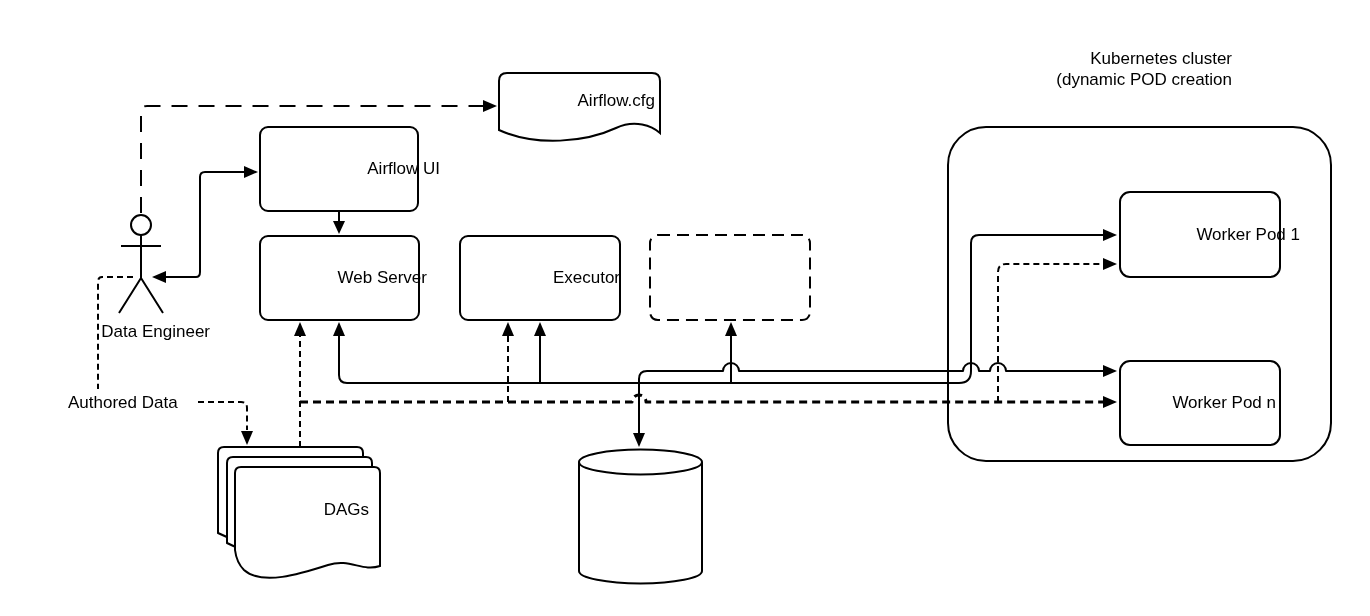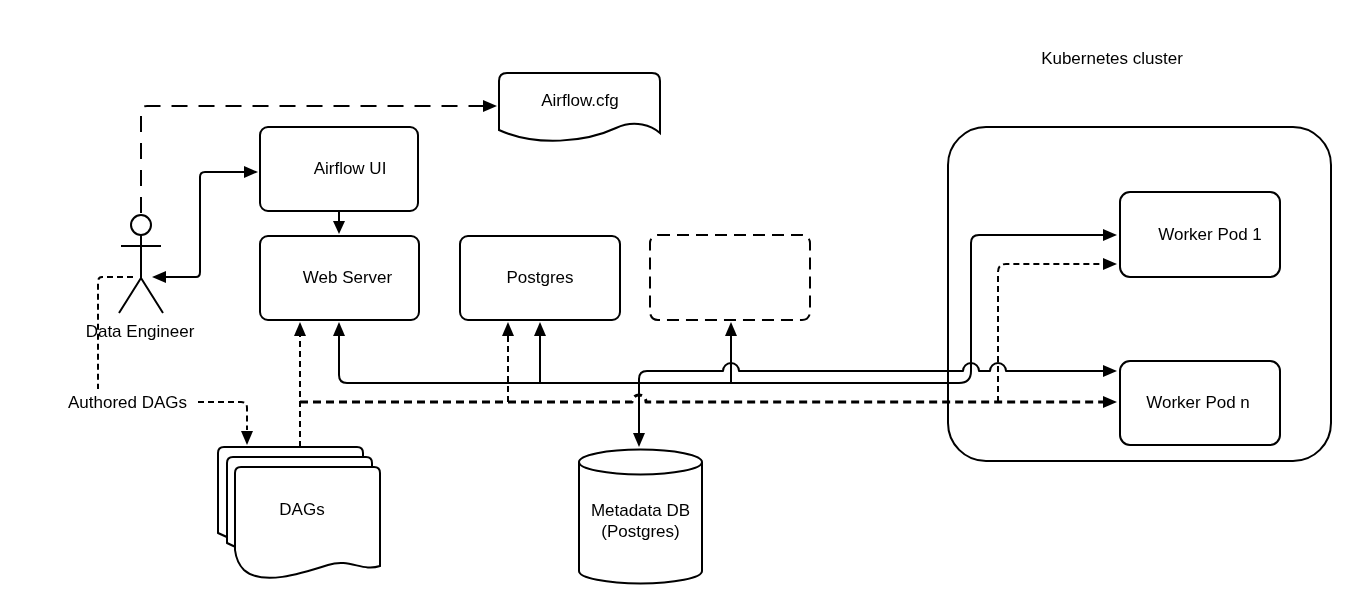--- a/index.html
+++ b/index.html
@@ -1,19 +1,19 @@
 <!DOCTYPE html>
 <html><head>
 <meta charset="utf-8">
 <style>
   html,body{margin:0;padding:0;background:#fff;}
   #stage{position:relative;width:1370px;height:616px;background:#ffffff;overflow:hidden;
          font-family:"Liberation Sans",sans-serif;color:#000;}
   #stage svg{position:absolute;left:0;top:0;}
-  .lbl{position:absolute;font-size:17px;line-height:21px;text-align:center;white-space:nowrap;}
+  .lbl{position:absolute;font-size:17px;line-height:21px;text-align:right;white-space:nowrap;}
   .lbl .ln{display:block;}
   .left{text-align:left;}
 </style>
 </head>
 <body>
 
 <div id="stage">
 
   <svg width="1370" height="616" viewBox="0 0 1370 616">
 
@@ -87,35 +87,32 @@
       <path d="M141,235 V278 M121,246 H161 M141,278 L119,313 M141,278 L163,313"></path>
     </g>
   </svg>
 
   <div class="lbl" style="left:505px;top:90px;width:150px;">Airflow.cfg</div>
 
   <div class="lbl" style="left:260px;top:158px;width:180px;">Airflow UI</div>
 
   <div class="lbl" style="left:260px;top:267px;width:159px;padding-left:8px;">Web Server</div>
 
-  <div class="lbl" style="left:460px;top:267px;width:160px;">Postgres</div>
+  <div class="lbl" style="left:460px;top:267px;width:160px;">Executor</div>
 
 
   <div class="lbl" style="left:992px;top:48px;width:240px;">
     <span class="ln">Kubernetes cluster</span>
+    <span class="ln">(dynamic POD creation</span>
   </div>
 
   <div class="lbl" style="left:1120px;top:224px;width:180px;">Worker Pod 1</div>
 
   <div class="lbl" style="left:1120px;top:392px;width:156px;">Worker Pod n</div>
 
   <div class="lbl" style="left:235px;top:499px;width:134px;">DAGs</div>
 
-  <div class="lbl" style="left:579px;top:500px;width:123px;">
-    <span class="ln">Metadata DB</span>
-    <span class="ln">(Postgres)</span>
-  </div>
 
   <div class="lbl" style="left:70px;top:321px;width:140px;">Data Engineer</div>
 
-  <div class="lbl left" style="left:68px;top:392px;width:130px;">Authored DAGs</div>
+  <div class="lbl left" style="left:68px;top:392px;width:130px;">Authored Data</div>
 
 </div>
 
 </body></html>

